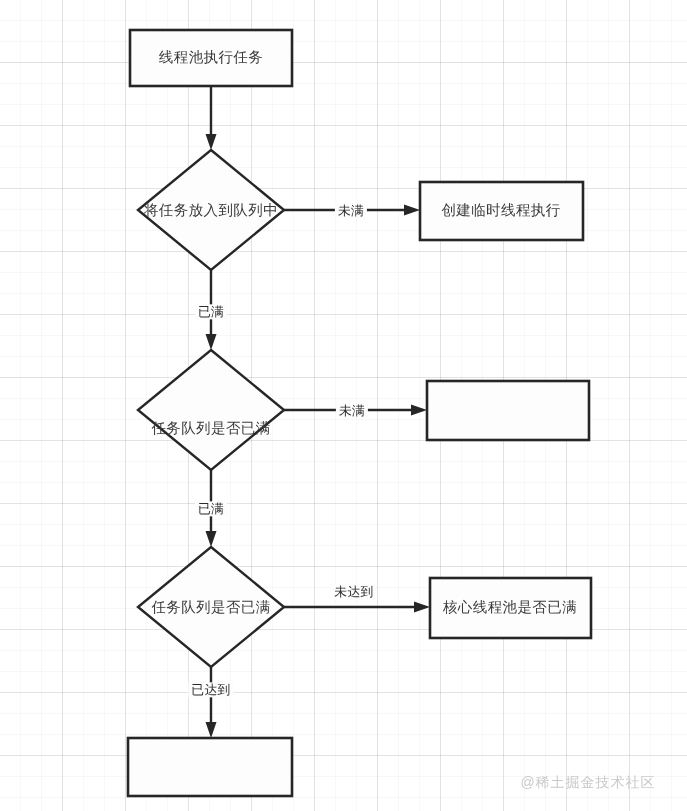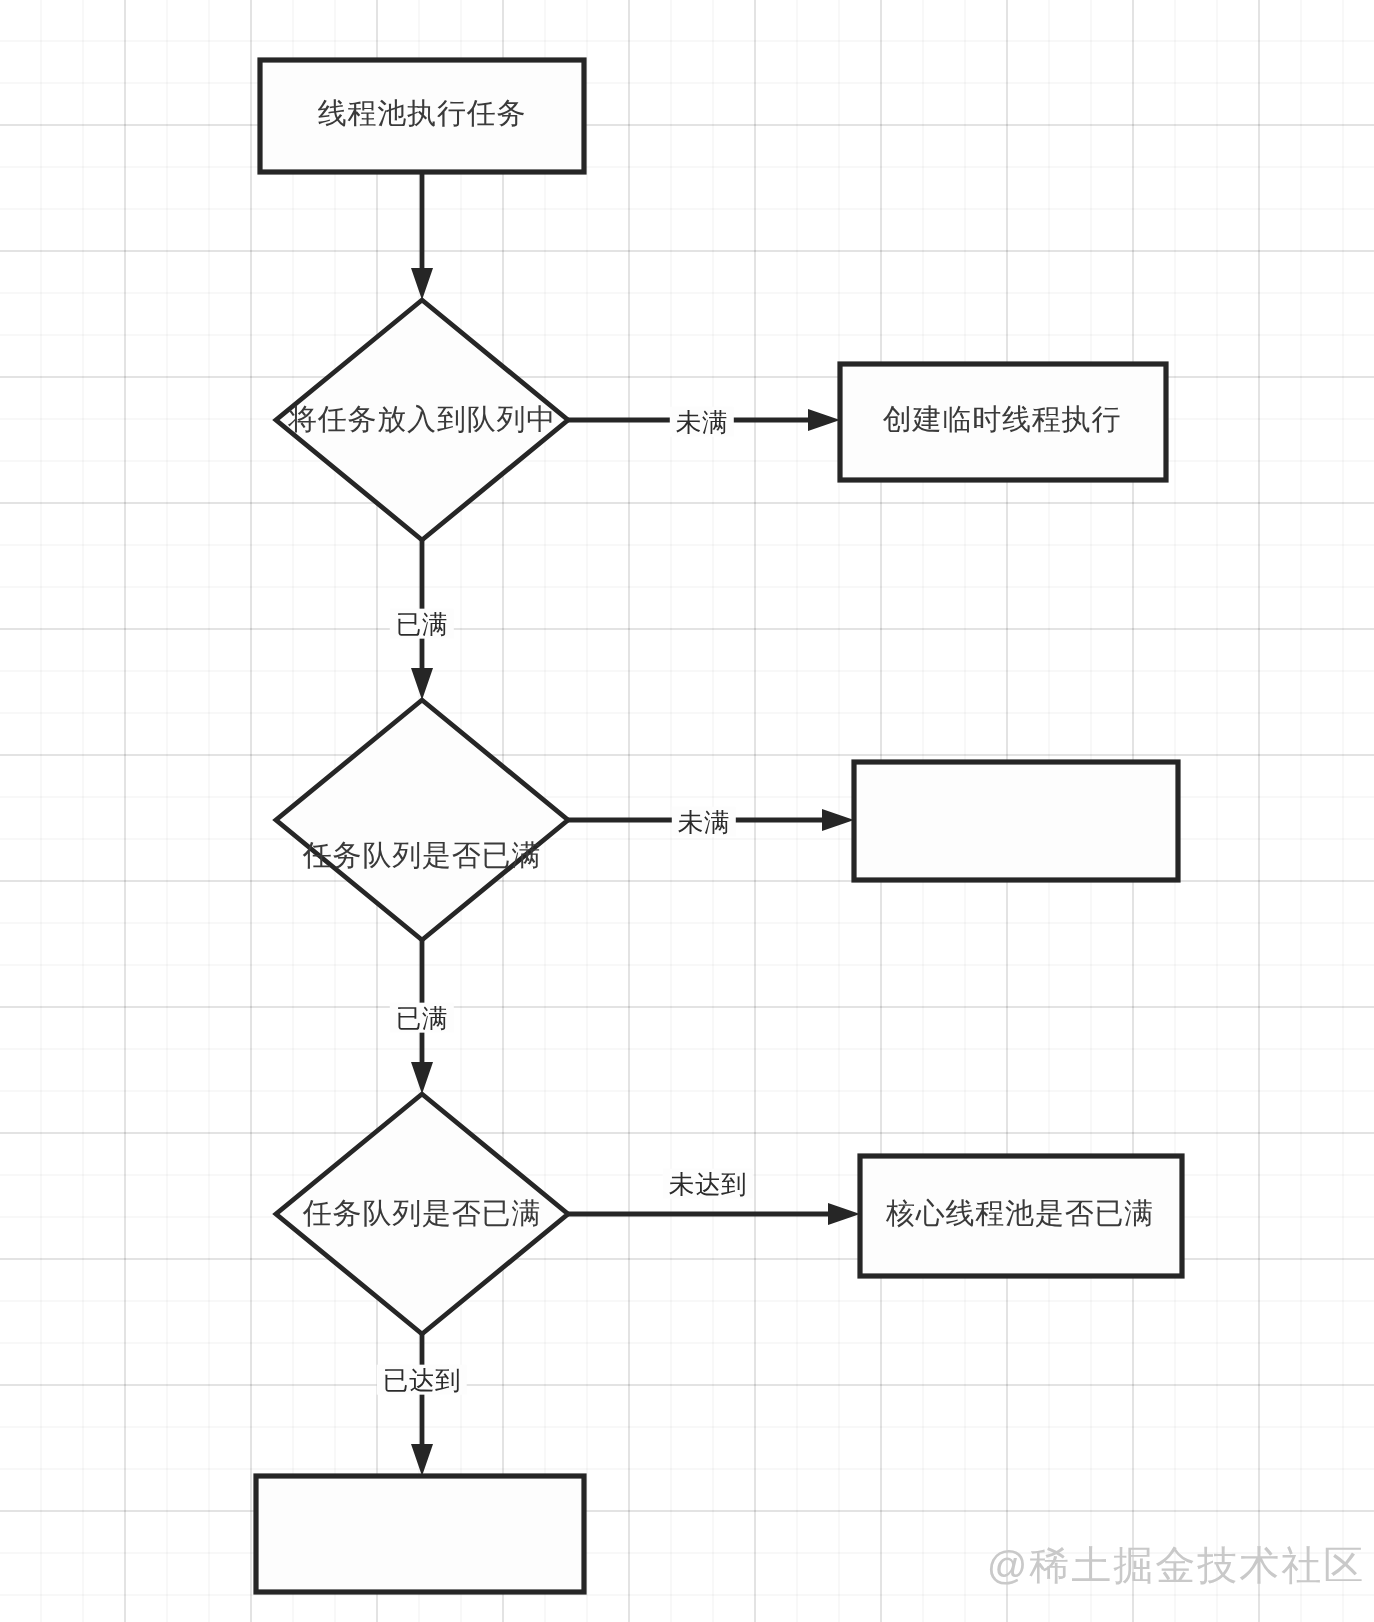--- a/index.html
+++ b/index.html
@@ -74,21 +74,21 @@
     background: transparent;
     transform: translate(-50%, -50%);
   }
   .edge-text.on-line {
     padding: 0 3px;
     background: #fdfdfd;
   }
   .watermark {
     position: absolute;
     color: #c9c9c9;
-    font-size: 20px;
+    font-size: 14px;
     letter-spacing: 1px;
     white-space: nowrap;
     transform: translate(-50%, -50%);
   }
 </style>
 </head>
 <body>
 
 <div id="canvas">
 

